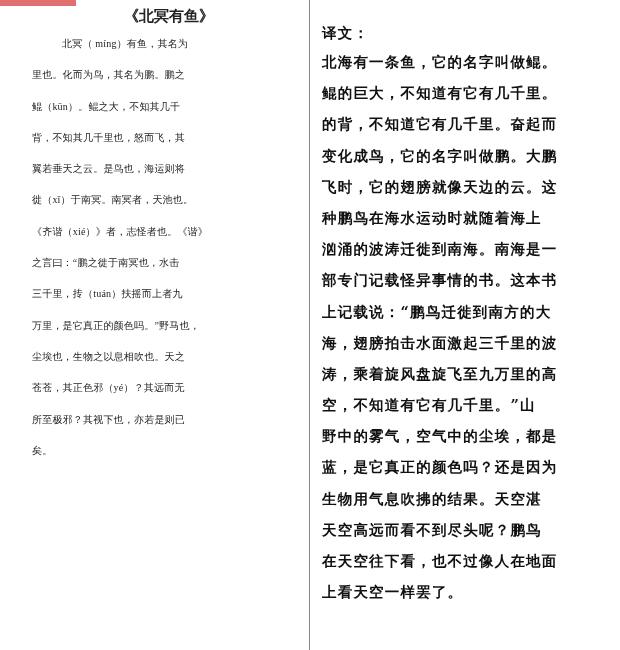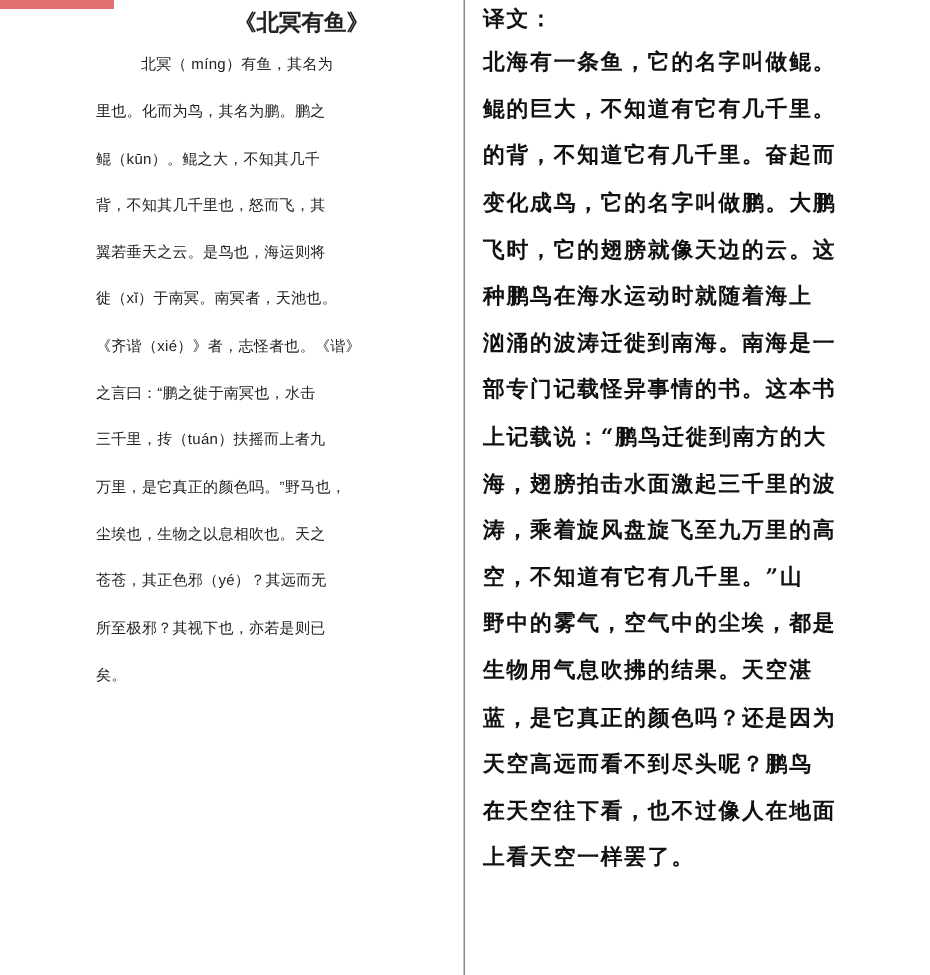--- a/index.html
+++ b/index.html
@@ -2,22 +2,22 @@
 <html><head>
 <meta charset="utf-8">
 <style>
   html, body { margin:0; padding:0; background:#ffffff; }
   body { width:620px; height:650px; position:relative; overflow:hidden; }
   .red-bar {
     position:absolute; left:0; top:0; width:76px; height:6px;
     background:#e07070;
   }
   .left-col {
-    position:absolute; left:64px; top:0; width:256px;
-    font-family:Liberation Sans, sans-serif;
+    position:absolute; left:32px; top:0; width:256px;
+    font-family:Liberation Serif, serif;
     color:#222;
   }
   .title {
     text-align:center; font-weight:bold; font-size:15px;
     margin-top:4px; height:24px; line-height:24px;
     padding-left:18px;
   }
   .left-line {
     font-size:10px; height:31.3px; line-height:31.3px;
     white-space:nowrap; letter-spacing:0.2px;
@@ -29,21 +29,21 @@
   }
   .right-col {
     position:absolute; left:322px; top:0; width:290px;
     font-family:"DejaVu Serif", "Liberation Serif", serif;
     font-weight:bold; color:#111;
   }
   .right-line {
     font-size:14.5px; height:31.2px; line-height:31.2px;
     white-space:nowrap; letter-spacing:1.2px;
   }
-  .right-line.first { height:26px; line-height:26px; }
+  .right-line.first { height:26px; line-height:26px;margin-top:20px; }
 </style>
 </head>
 <body>
 
 <div class="red-bar"></div>
 
 <div class="left-col">
   <div class="title">《北冥有鱼》</div>
   <div class="left-line indent">北冥（ míng）有鱼，其名为</div>
   <div class="left-line">里也。化而为鸟，其名为鹏。鹏之</div>
@@ -71,18 +71,18 @@
   <div class="right-line">变化成鸟，它的名字叫做鹏。大鹏</div>
   <div class="right-line">飞时，它的翅膀就像天边的云。这</div>
   <div class="right-line">种鹏鸟在海水运动时就随着海上</div>
   <div class="right-line">汹涌的波涛迁徙到南海。南海是一</div>
   <div class="right-line">部专门记载怪异事情的书。这本书</div>
   <div class="right-line">上记载说：“鹏鸟迁徙到南方的大</div>
   <div class="right-line">海，翅膀拍击水面激起三千里的波</div>
   <div class="right-line">涛，乘着旋风盘旋飞至九万里的高</div>
   <div class="right-line">空，不知道有它有几千里。”山</div>
   <div class="right-line">野中的雾气，空气中的尘埃，都是</div>
+  <div class="right-line">蓝，是它真正的颜色吗？还是因为</div>
   <div class="right-line">生物用气息吹拂的结果。天空湛</div>
-  <div class="right-line">蓝，是它真正的颜色吗？还是因为</div>
   <div class="right-line">天空高远而看不到尽头呢？鹏鸟</div>
   <div class="right-line">在天空往下看，也不过像人在地面</div>
   <div class="right-line">上看天空一样罢了。</div>
 </div>
 
 </body></html>

